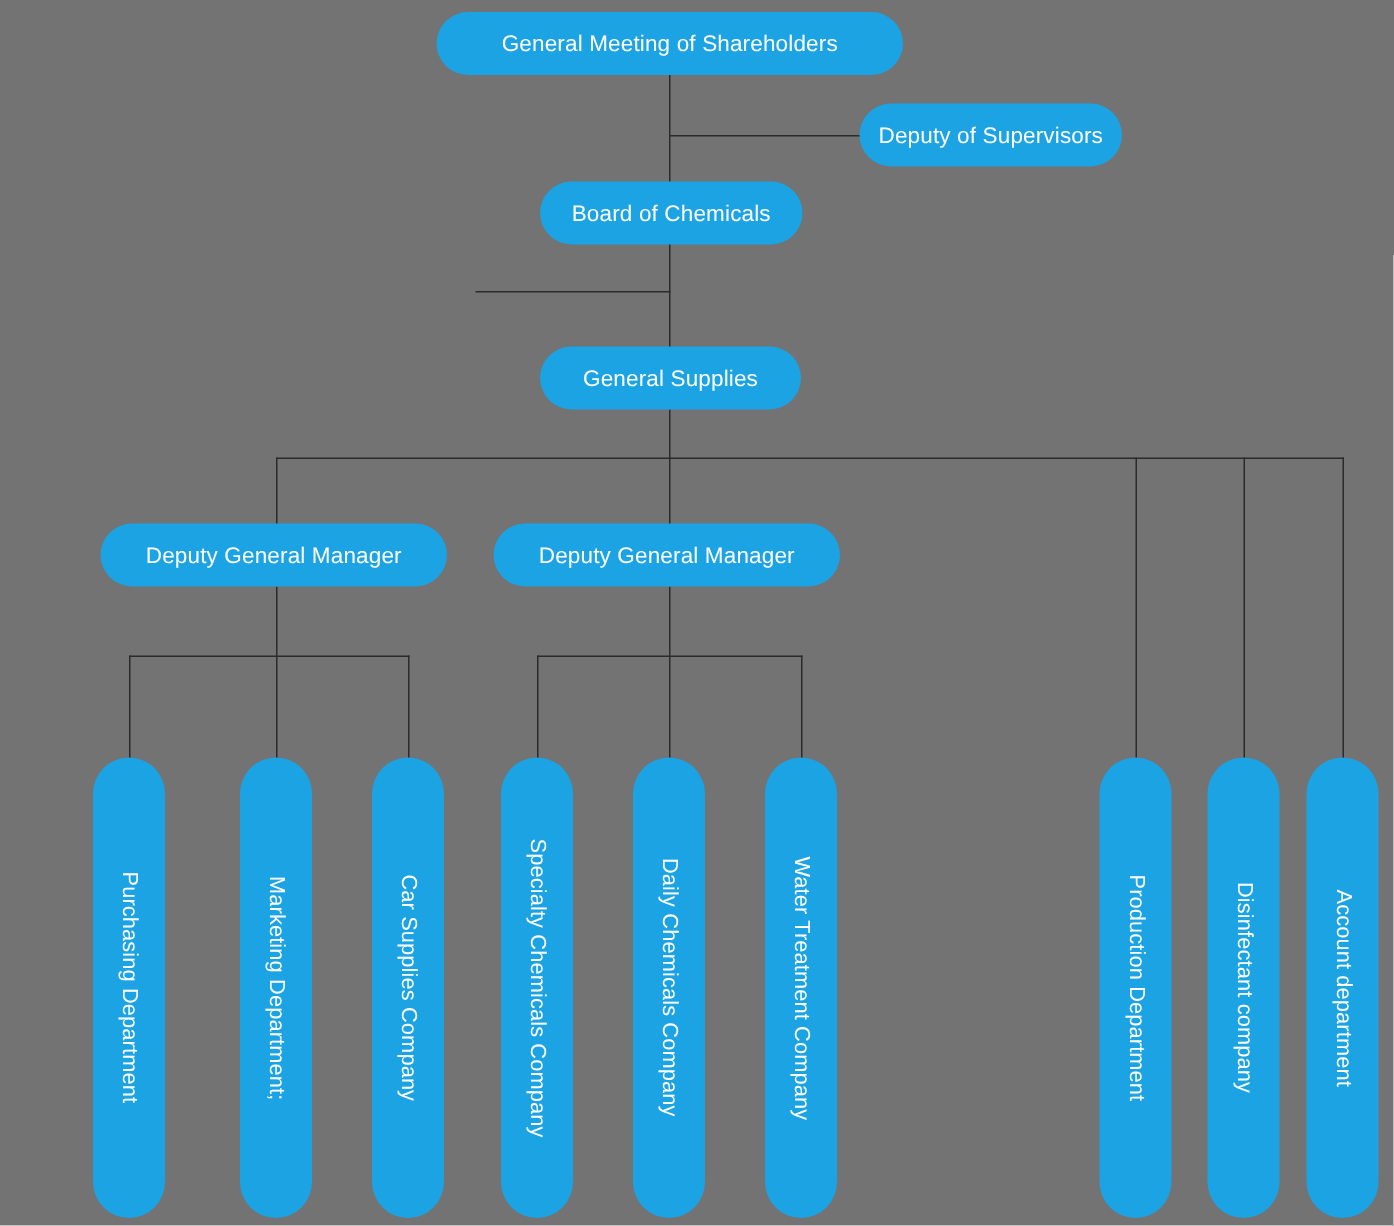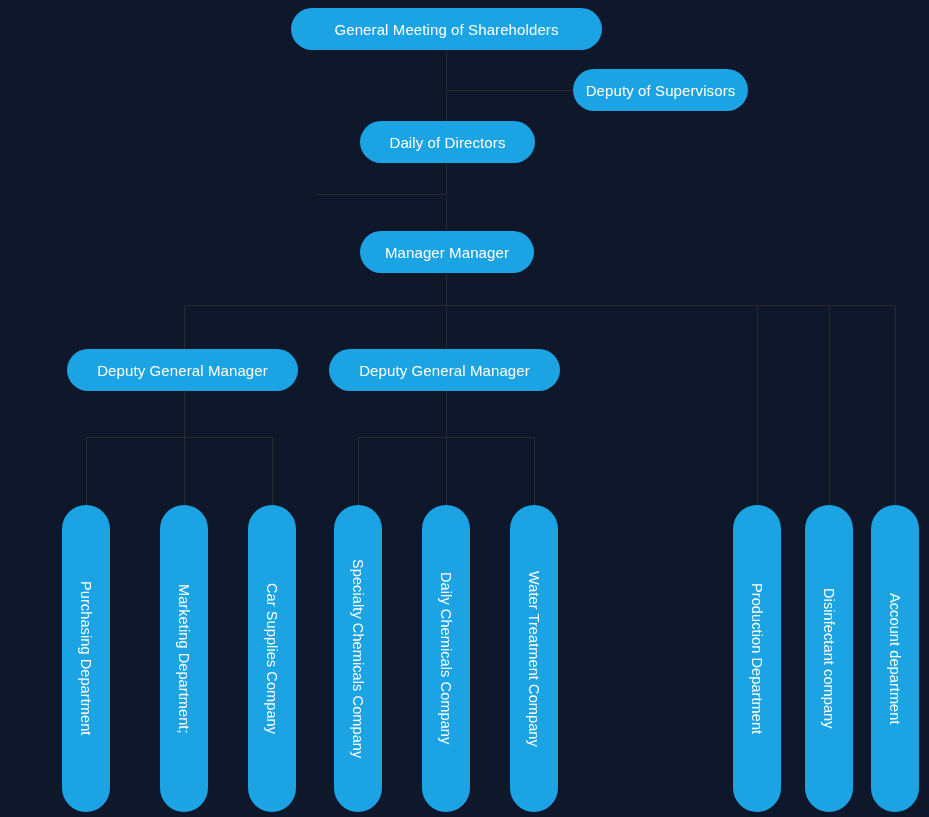--- a/index.html
+++ b/index.html
@@ -8,21 +8,21 @@
     padding: 0;
     background: #ffffff;
   }
   body {
     font-family: "Liberation Sans", sans-serif;
   }
   #chart-canvas {
     position: relative;
     width: 929px;
     height: 817px;
-    background: #0f172a;
+    background: #737373;
     overflow: hidden;
   }
   
   .line {
     position: absolute;
     background: #2b2b2b;
   }
   .line-h { height: 1px; }
   .line-v { width: 1px; }
 
@@ -96,26 +96,26 @@
 
   <div class="node horizontal" style="left:291px; top:8px; width:311px;">
     <span>General Meeting of Shareholders</span>
   </div>
 
   <div class="node horizontal" style="left:573px; top:69px; width:175px;">
     <span>Deputy of Supervisors</span>
   </div>
 
   <div class="node horizontal" style="left:360px; top:121px; width:175px;">
-    <span>Daily of Directors</span>
+    <span>Board of Chemicals</span>
   </div>
 
 
   <div class="node horizontal" style="left:360px; top:231px; width:174px;">
-    <span>Manager Manager</span>
+    <span>General Supplies</span>
   </div>
 
   <div class="node horizontal" style="left:67px; top:349px; width:231px;">
     <span>Deputy General Manager</span>
   </div>
 
   <div class="node horizontal" style="left:329px; top:349px; width:231px;">
     <span>Deputy General Manager</span>
   </div>
 

